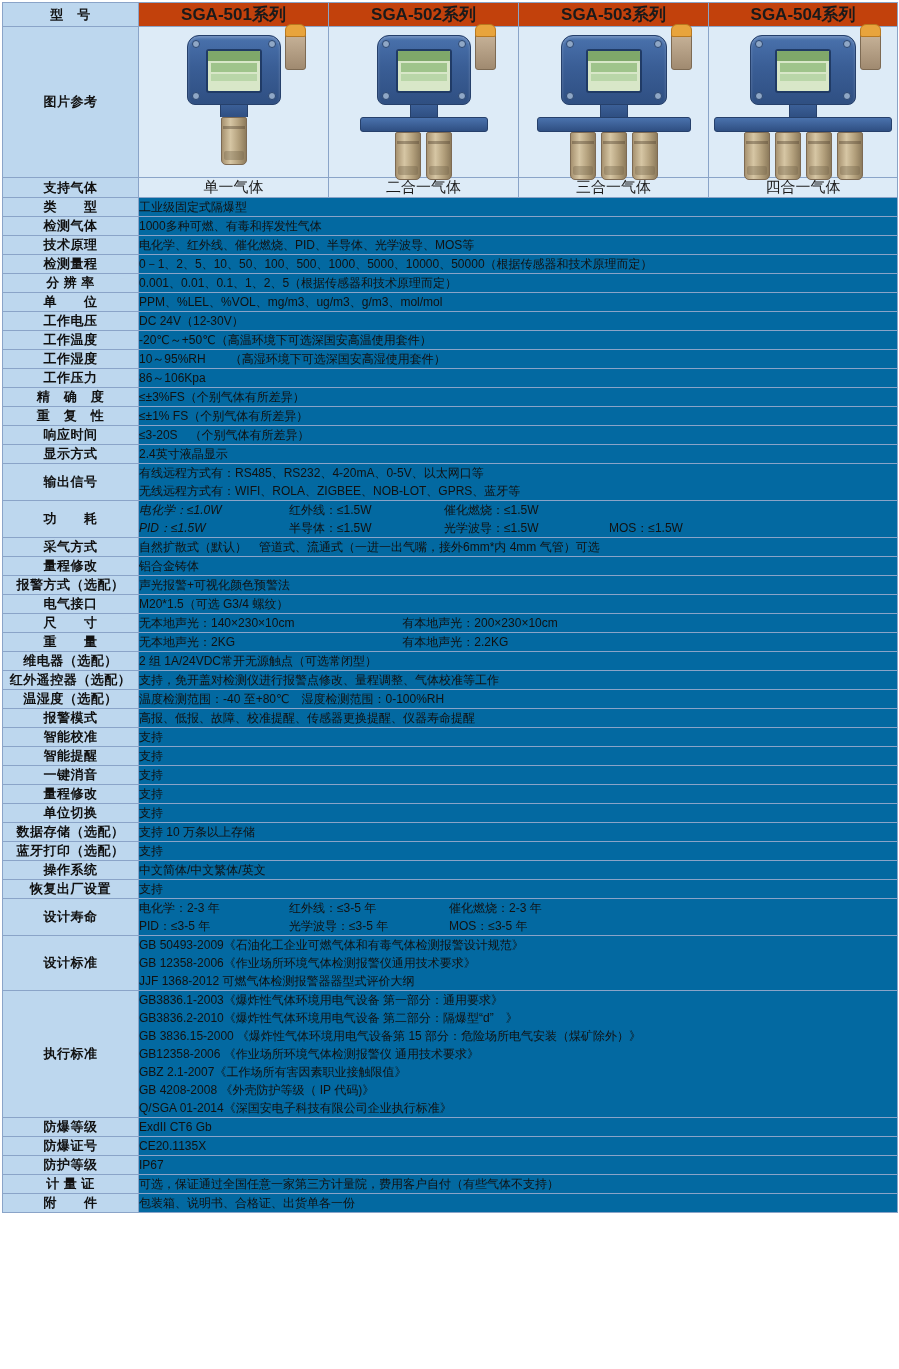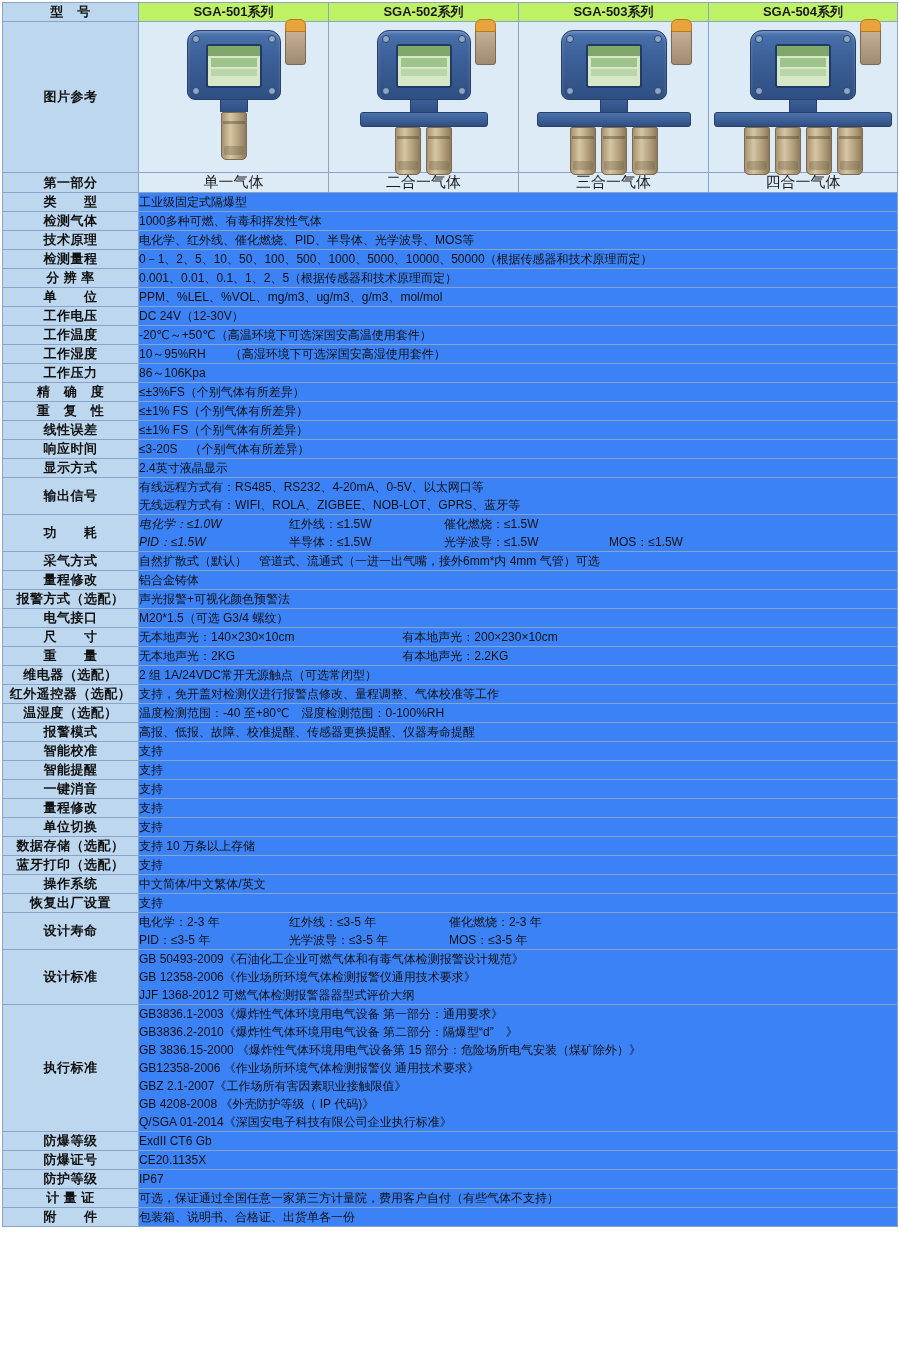--- a/index.html
+++ b/index.html
@@ -33,31 +33,31 @@
     background: #bdd7ee;
     text-align: center;
     font-weight: bold;
     font-size: 13px;
     color: #111;
     letter-spacing: 0.5px;
     padding: 5px 2px;
     line-height: 1.35;
   }
   td.val {
-    background: #3b82f6;
+    background: #0369a1;
     padding: 5px 8px;
     font-size: 12px;
     color: #111;
     line-height: 1.5;
   }
   .model-head {
-    background: #bef264;
+    background: #c2410c;
     text-align: center;
     font-weight: bold;
-    font-size: 13px;
+    font-size: 17px;
     padding: 7px 2px;
   }
   .img-cell {
     background: #ddebf7;
     text-align: center;
     padding: 4px 0 2px 0;
     height: 150px;
   }
   .gas-cell {
     background: #ddebf7;
@@ -345,21 +345,21 @@
                 <div class="sensor"></div>
                 <div class="sensor"></div>
                 <div class="sensor"></div>
               </div>
             </div>
           </div>
         </td>
       </tr>
 
       <tr>
-        <td class="label">第一部分</td>
+        <td class="label">支持气体</td>
         <td class="gas-cell">单一气体</td>
         <td class="gas-cell">二合一气体</td>
         <td class="gas-cell">三合一气体</td>
         <td class="gas-cell">四合一气体</td>
       </tr>
 
       <tr>
           <td class="label">类　　型</td>
           <td class="val" colspan="4">工业级固定式隔爆型</td>
         </tr>
@@ -398,24 +398,20 @@
       <tr>
           <td class="label">工作压力</td>
           <td class="val" colspan="4">86～106Kpa</td>
         </tr>
       <tr>
           <td class="label">精　确　度</td>
           <td class="val" colspan="4">≤±3%FS（个别气体有所差异）</td>
         </tr>
       <tr>
           <td class="label">重　复　性</td>
-          <td class="val" colspan="4">≤±1% FS（个别气体有所差异）</td>
-        </tr>
-      <tr>
-          <td class="label">线性误差</td>
           <td class="val" colspan="4">≤±1% FS（个别气体有所差异）</td>
         </tr>
       <tr>
           <td class="label">响应时间</td>
           <td class="val" colspan="4">≤3-20S　（个别气体有所差异）</td>
         </tr>
       <tr>
           <td class="label">显示方式</td>
           <td class="val" colspan="4">2.4英寸液晶显示</td>
         </tr>

